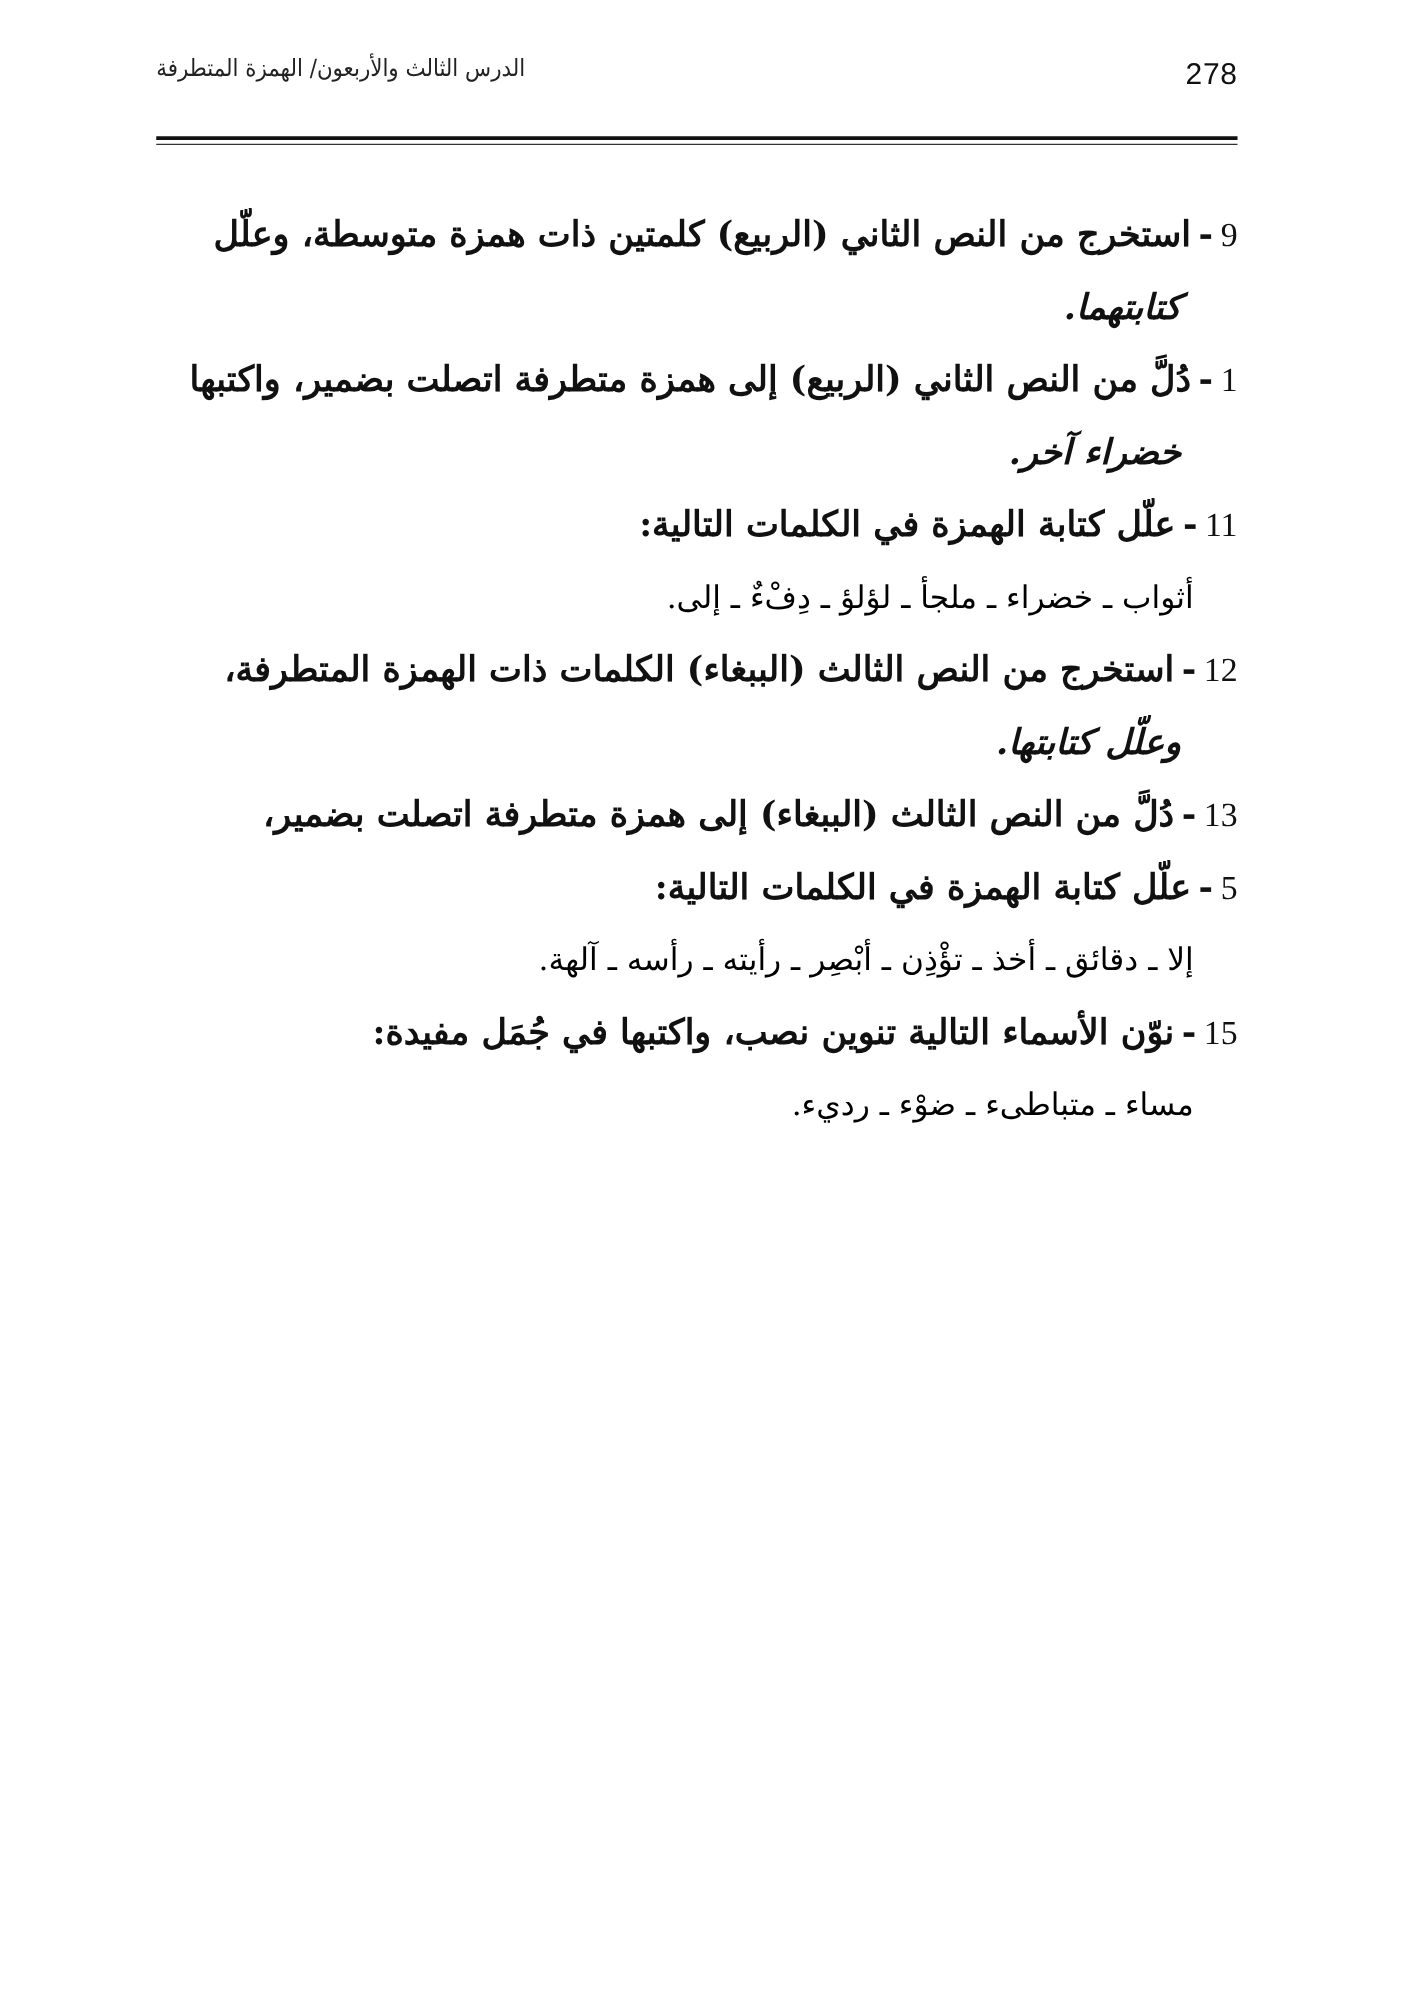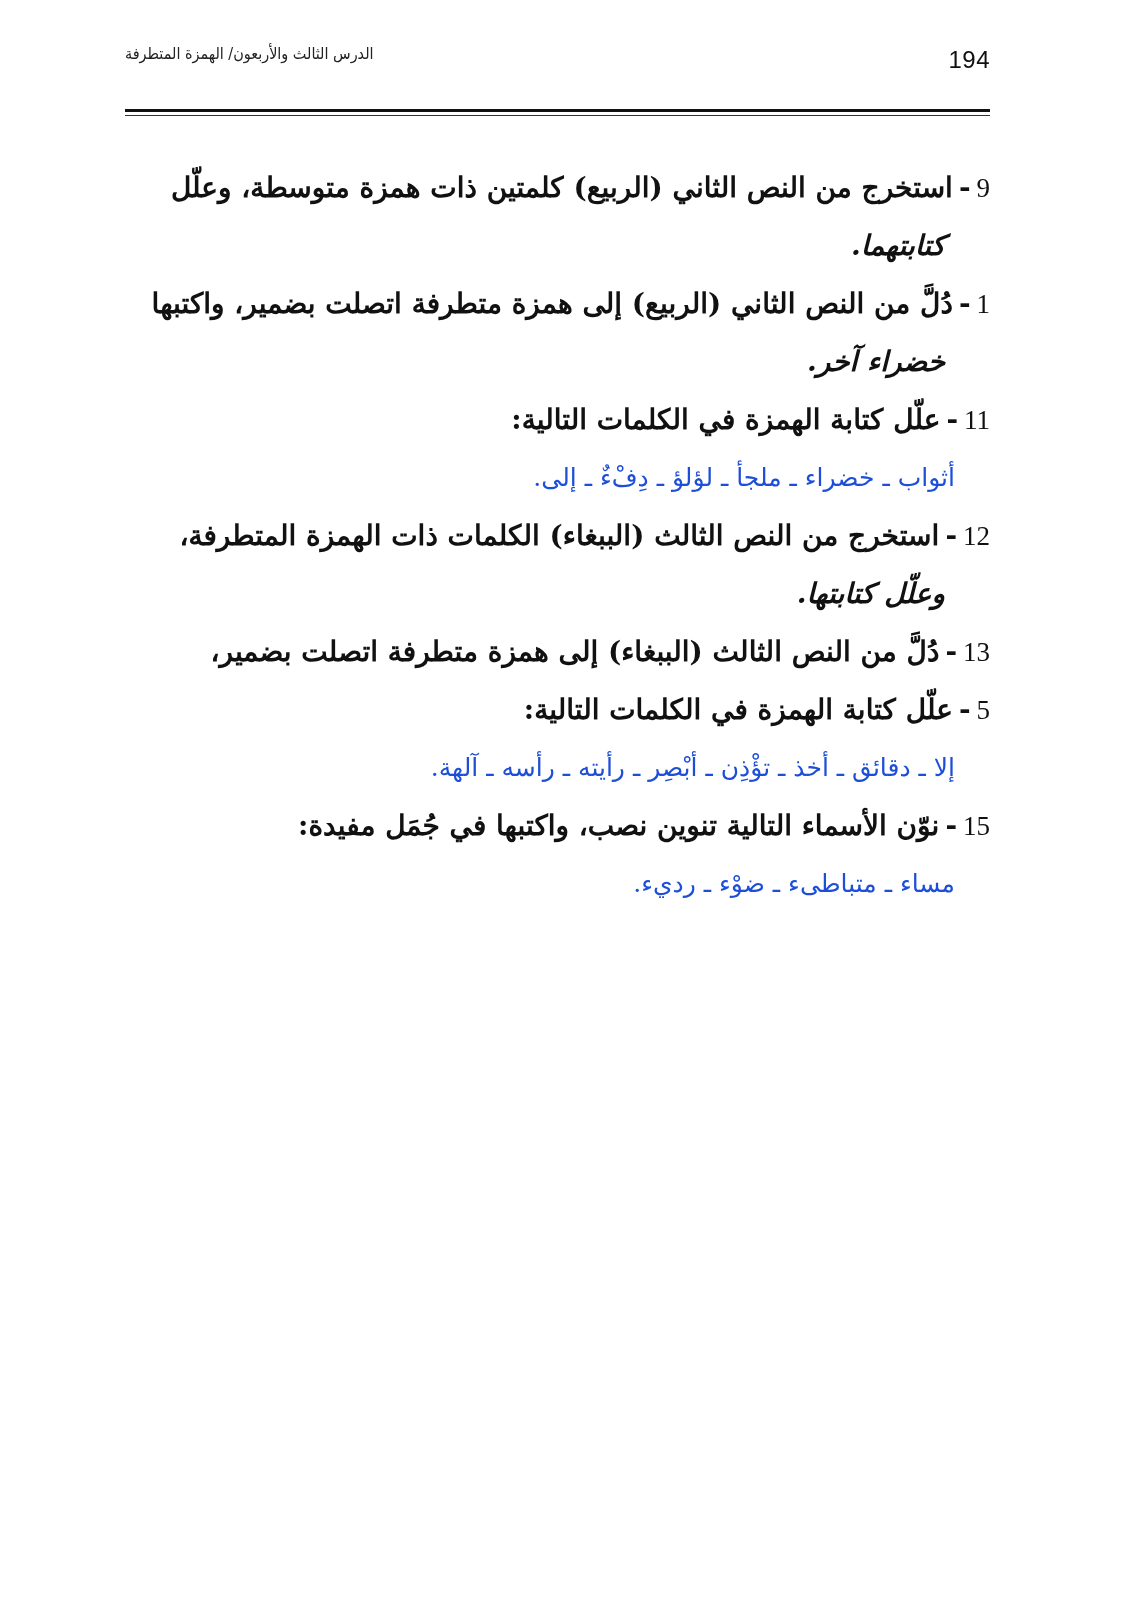--- a/index.html
+++ b/index.html
@@ -36,21 +36,21 @@
     font-family: "Liberation Sans", "DejaVu Sans", sans-serif;
     font-size: 24px;
     direction: ltr;
     letter-spacing: 0.5px;
   }
   .header-title {
     position: absolute;
     left: 0;
     top: 2px;
     font-family: "DejaVu Sans", sans-serif;
-    font-size: 16px;
+    font-size: 19px;
     font-stretch: condensed;
     direction: rtl;
     white-space: nowrap;
     color: #222;
   }
   .rule {
     position: absolute;
     left: 125px;
     width: 865px;
   }
@@ -101,30 +101,30 @@
     margin: 0 6px;
   }
   .examples {
     font-weight: normal;
     font-size: 25px;
     line-height: 58px;
     height: 58px;
     padding-right: 35px;
     direction: rtl;
     white-space: nowrap;
-    color: #1d4ed8;
+    color: #000000;
   }
 </style>
 </head>
 <body>
 
 <div class="page">
 
   <div class="running-header">
-    <span class="page-number">194</span>
+    <span class="page-number">278</span>
     <span class="header-title">الدرس الثالث والأربعون/ الهمزة المتطرفة</span>
   </div>
 
   <div class="rule rule-thick"></div>
   <div class="rule rule-thin"></div>
 
   <div class="content">
 
     <div class="question">
       <span class="q-line"><span class="q-num">9</span><span class="q-dash">-</span><span>استخرج من النص الثاني (الربيع) كلمتين ذات همزة متوسطة، وعلّل</span></span>

